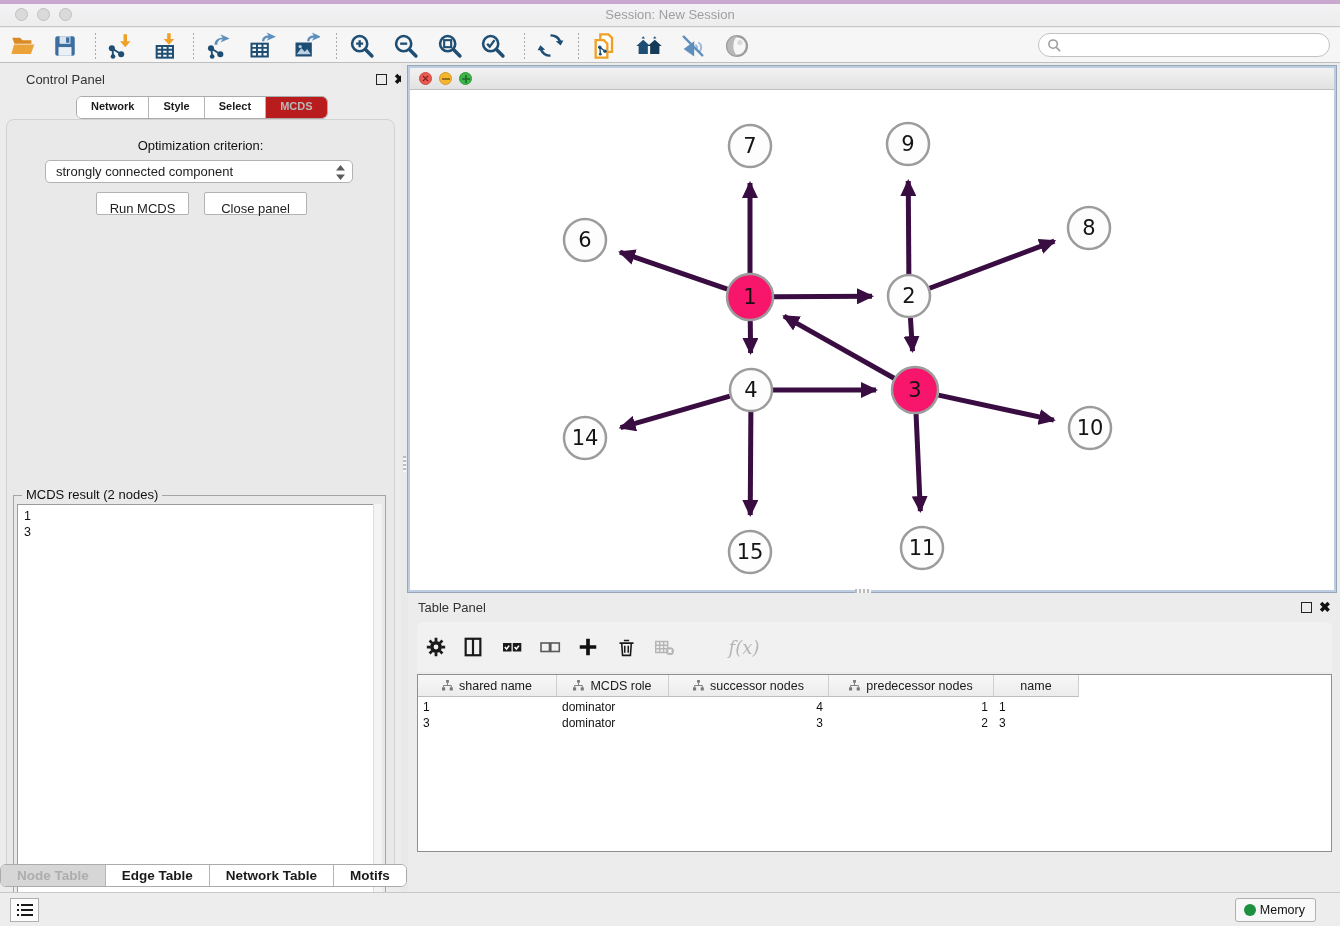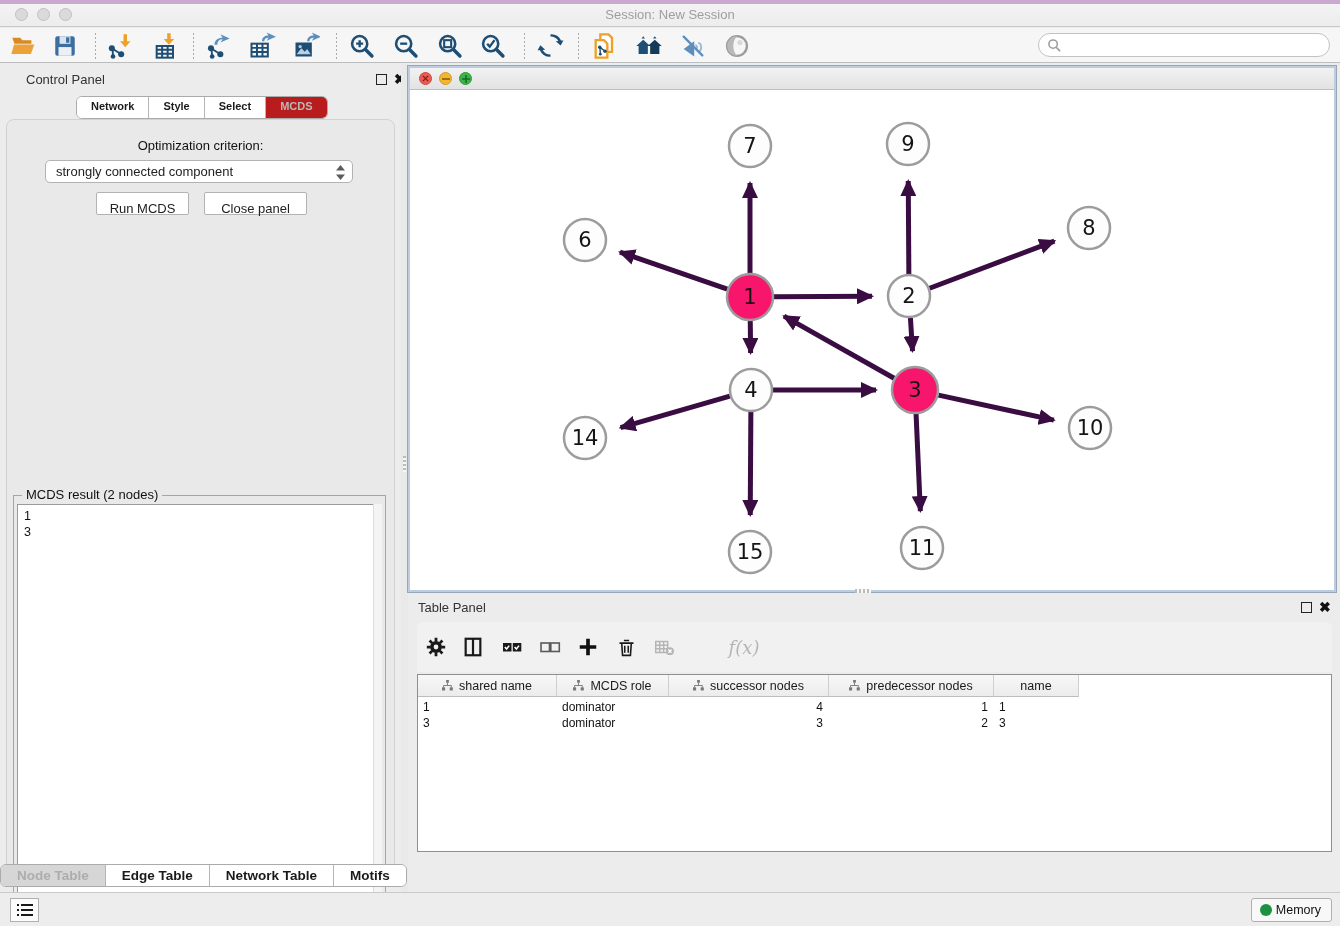--- a/index.html
+++ b/index.html
@@ -84,21 +84,21 @@
   .tp-tabs { position:absolute; left:0; width:1340px; top:864px; display:flex; }
   .tp-tabs-inner { display:flex; border:1px solid #ABABAB; border-radius:6px; overflow:hidden; background:#FFF; height:23px; }
   .tp-tab { padding:3px 16px 0; font-size:13.5px; font-weight:bold; color:#1A1A1A; border-right:1px solid #B5B5B5; background:#FFF; }
   .tp-tab:last-child { border-right:none; }
   .tp-tab.selected { background:#D6D6D6; color:#ADADAD; }
 
   
   .statusbar { position:absolute; left:0; top:892px; width:1340px; height:34px; background:#EDEDED; border-top:1px solid #C9C9C9; }
   .list-btn { position:absolute; left:10px; top:5px; width:29px; height:24px; background:#FCFCFC;
     border:1px solid #B0B0B0; display:flex; align-items:center; justify-content:center; }
-  .memory-btn { position:absolute; right:8px; top:5px; height:24px; background:#F8F8F8; border:1px solid #B0B0B0;
+  .memory-btn { position:absolute; right:24px; top:5px; height:24px; background:#F8F8F8; border:1px solid #B0B0B0;
     border-radius:3px; display:flex; align-items:center; gap:4px; padding:0 10px 0 8px; font-size:12.5px; color:#111; }
   .memory-dot { width:12px; height:12px; border-radius:50%; background:#1E9140; }
 </style>
 </head>
 <body>
 
 <div class="titlebar">
   <div class="purple-strip"></div>
   <div class="traffic-inactive" style="left:15px"></div>
   <div class="traffic-inactive" style="left:37px"></div>

